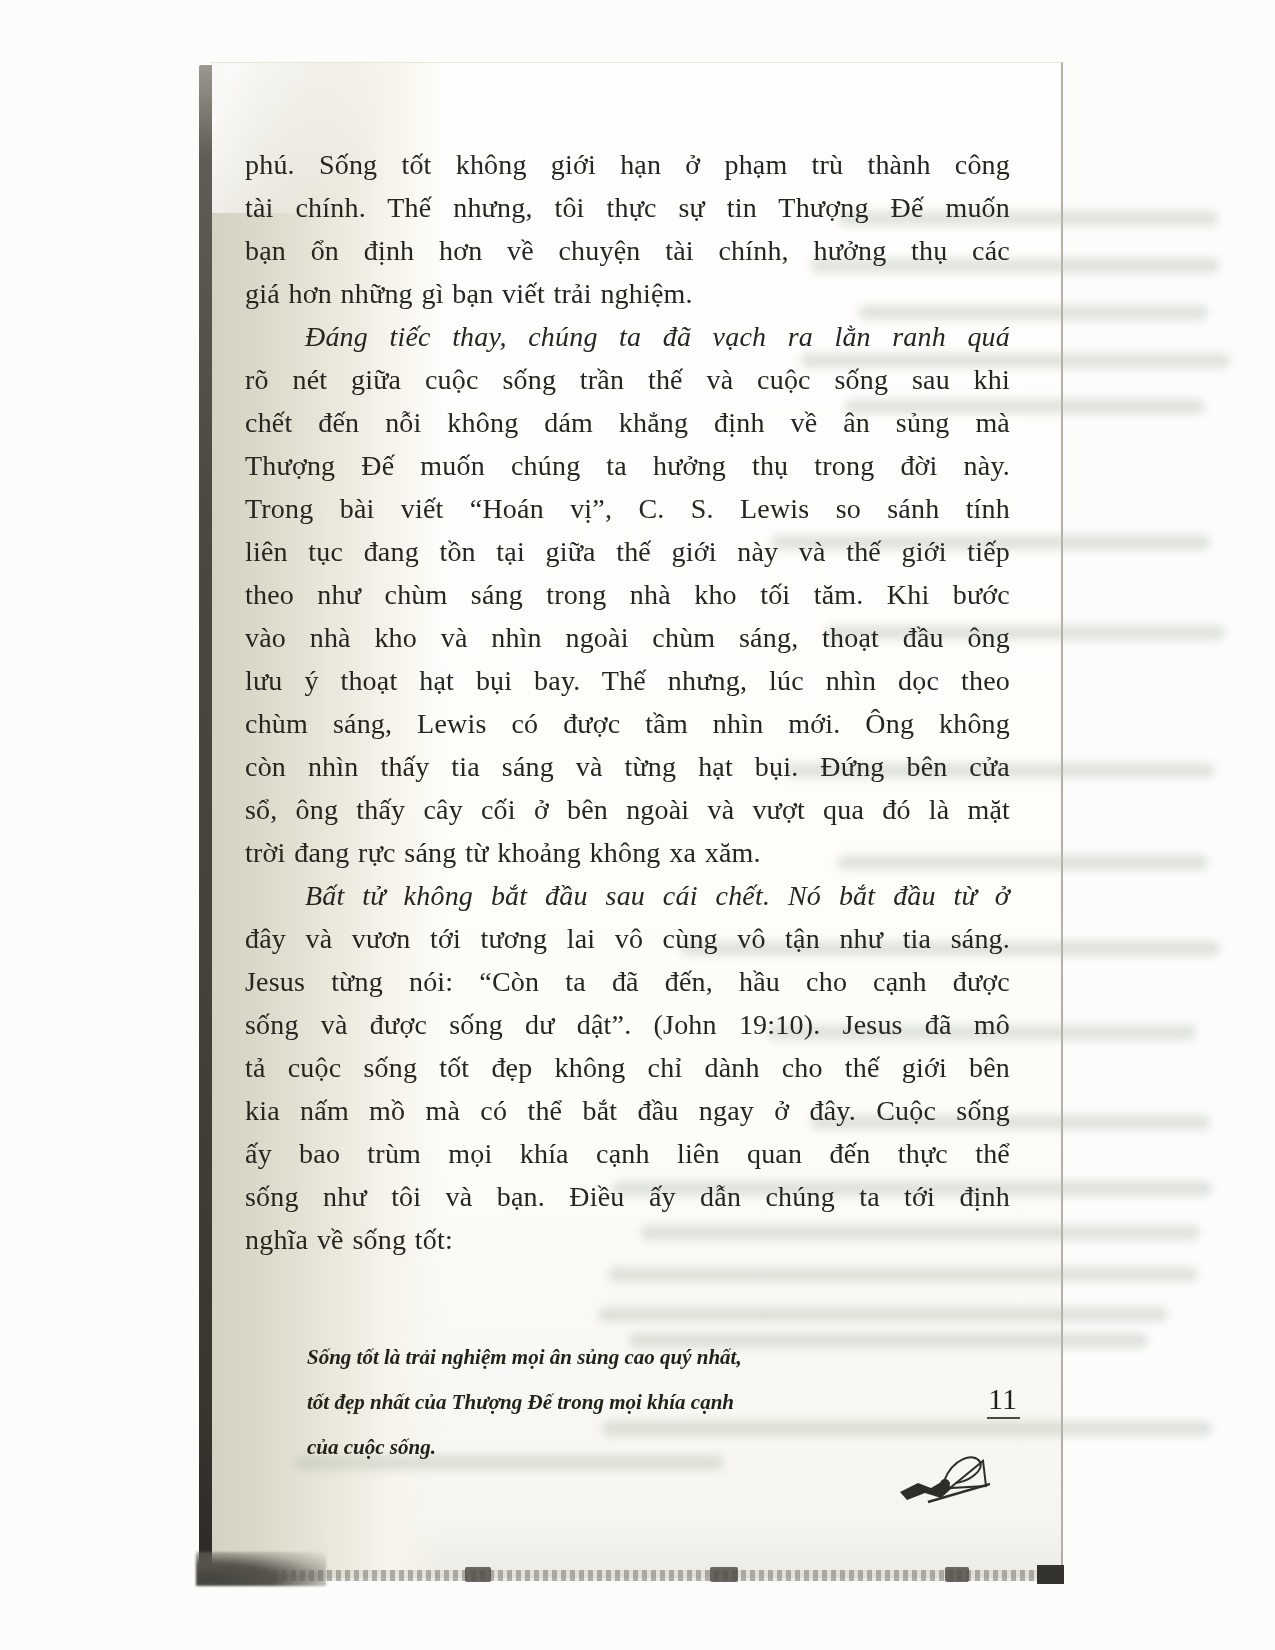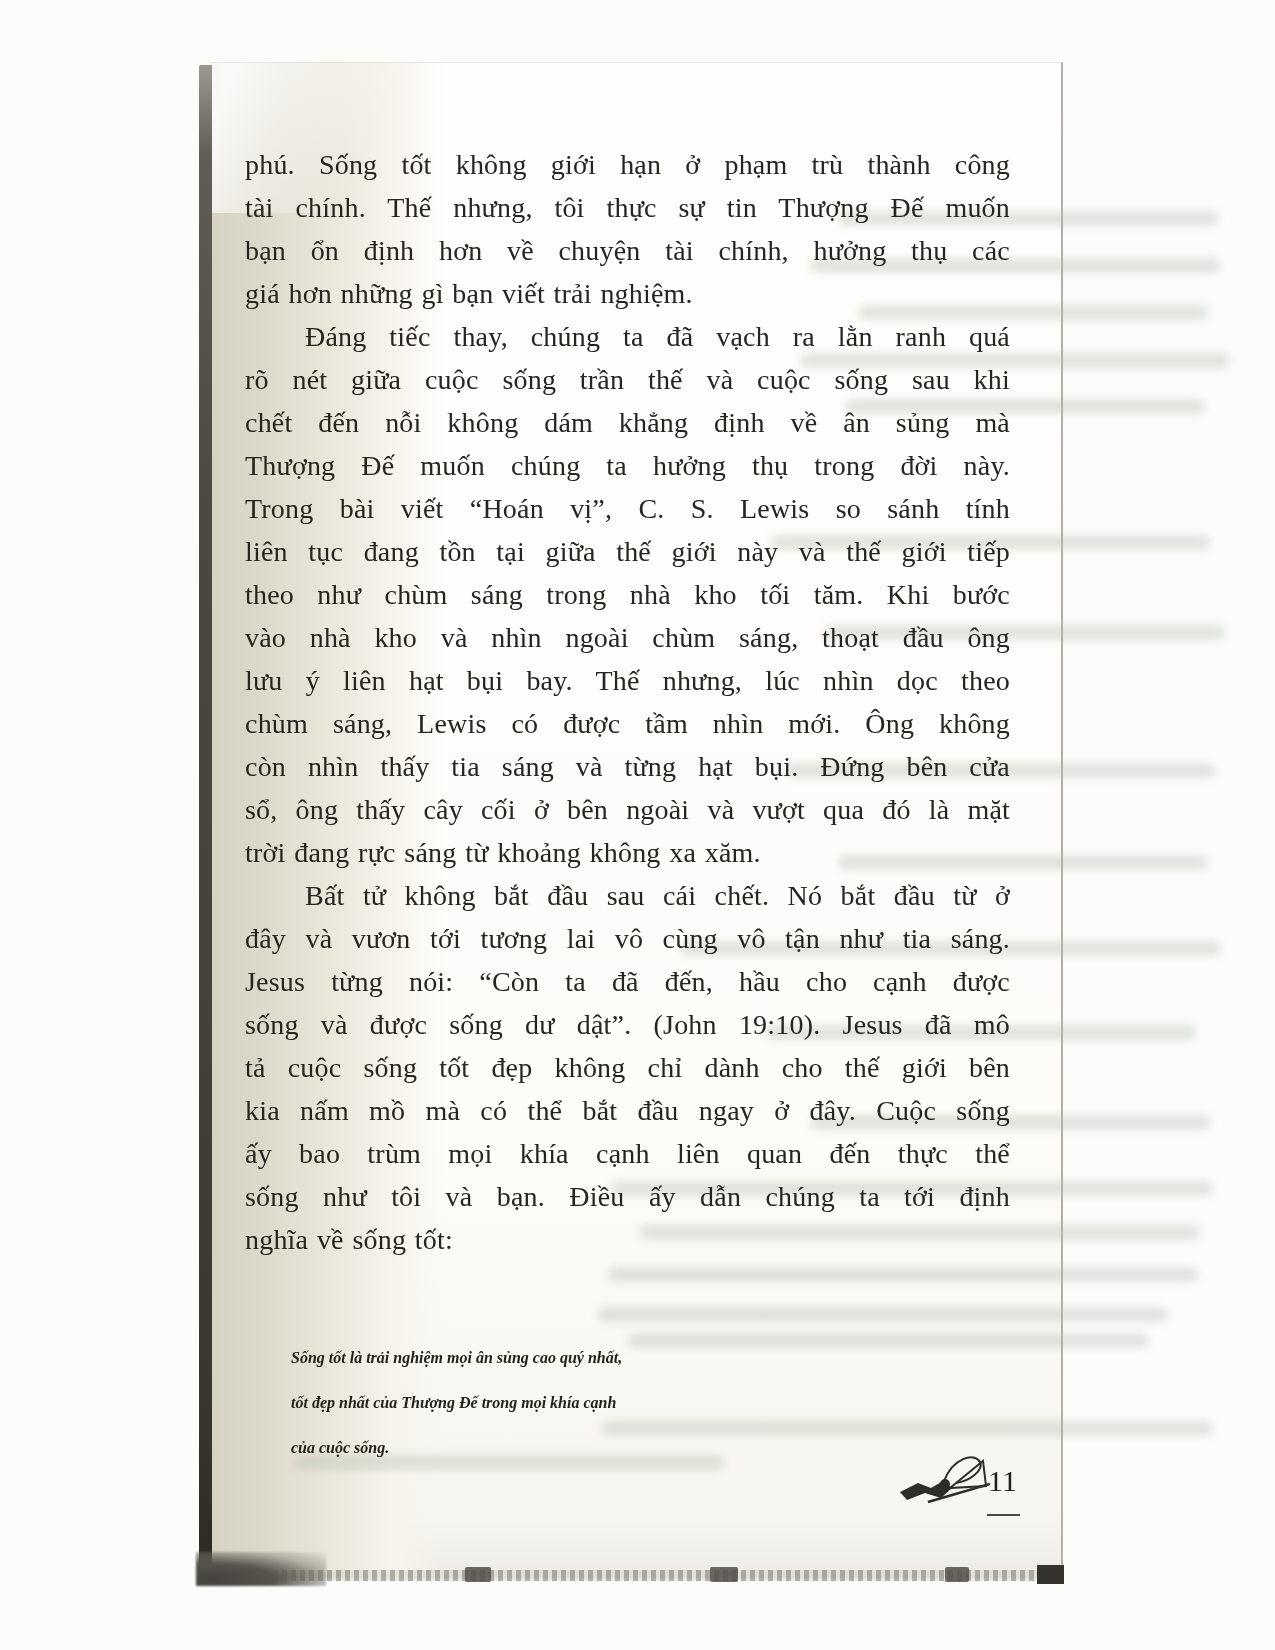--- a/index.html
+++ b/index.html
@@ -72,42 +72,42 @@
   #text {
     position: absolute; left: 35px; top: 80px;
     width: 765px;
     font-size: 28px; line-height: 43px;
     color: var(--ink);
     letter-spacing: 0.2px;
     word-spacing: 1.5px;
   }
   .ln  { text-align: justify; text-align-last: justify; }
   .ln.end { text-align-last: left; }
-  .ln.ind { text-indent: 60px; }
+  .ln.ind { text-indent: 60px; font-style: italic; }
 
   
   #quote {
-    position: absolute; left: 81px; top: 1272px;
+    position: absolute; left: 97px; top: 1272px;
     width: 670px;
     font-style: italic; font-weight: bold;
-    font-size: 16px; line-height: 45px;
+    font-size: 21px; line-height: 45px;
     color: #232219;
   }
 
   
   .folio-ornament {
     position: absolute; left: 688px; top: 1385px;
     width: 92px; height: 58px;
   }
   .folio-number {
-    position: absolute; left: 777px; top: 1402px;
+    position: absolute; left: 777px; top: 1320px;
     font-size: 30px; line-height: 32px;
     color: #1f1e1a;
     border-bottom: 2px solid #4a4a44;
-    padding: 0 3px 17px 1px;
+    padding: 0 3px 2px 1px;
   }
 
   
   .ghost {
     position: absolute; height: 15px;
     background: #b2bdac;
     border-radius: 8px;
     filter: blur(4px);
     opacity: 0.38;
   }
@@ -150,21 +150,21 @@
         <div class="ln">bạn ổn định hơn về chuyện tài chính, hưởng thụ các</div>
         <div class="ln end">giá hơn những gì bạn viết trải nghiệm.</div>
         <div class="ln ind">Đáng tiếc thay, chúng ta đã vạch ra lằn ranh quá</div>
         <div class="ln">rõ nét giữa cuộc sống trần thế và cuộc sống sau khi</div>
         <div class="ln">chết đến nỗi không dám khẳng định về ân sủng mà</div>
         <div class="ln">Thượng Đế muốn chúng ta hưởng thụ trong đời này.</div>
         <div class="ln">Trong bài viết “Hoán vị”, C. S. Lewis so sánh tính</div>
         <div class="ln">liên tục đang tồn tại giữa thế giới này và thế giới tiếp</div>
         <div class="ln">theo như chùm sáng trong nhà kho tối tăm. Khi bước</div>
         <div class="ln">vào nhà kho và nhìn ngoài chùm sáng, thoạt đầu ông</div>
-        <div class="ln">lưu ý liên hạt bụi bay. Thế nhưng, lúc nhìn dọc theo</div>
+        <div class="ln">lưu ý thoạt hạt bụi bay. Thế nhưng, lúc nhìn dọc theo</div>
         <div class="ln">chùm sáng, Lewis có được tầm nhìn mới. Ông không</div>
         <div class="ln">còn nhìn thấy tia sáng và từng hạt bụi. Đứng bên cửa</div>
         <div class="ln">sổ, ông thấy cây cối ở bên ngoài và vượt qua đó là mặt</div>
         <div class="ln end">trời đang rực sáng từ khoảng không xa xăm.</div>
         <div class="ln ind">Bất tử không bắt đầu sau cái chết. Nó bắt đầu từ ở</div>
         <div class="ln">đây và vươn tới tương lai vô cùng vô tận như tia sáng.</div>
         <div class="ln">Jesus từng nói: “Còn ta đã đến, hầu cho cạnh được</div>
         <div class="ln">sống và được sống dư dật”. (John 19:10). Jesus đã mô</div>
         <div class="ln">tả cuộc sống tốt đẹp không chỉ dành cho thế giới bên</div>
         <div class="ln">kia nấm mồ mà có thể bắt đầu ngay ở đây. Cuộc sống</div>

